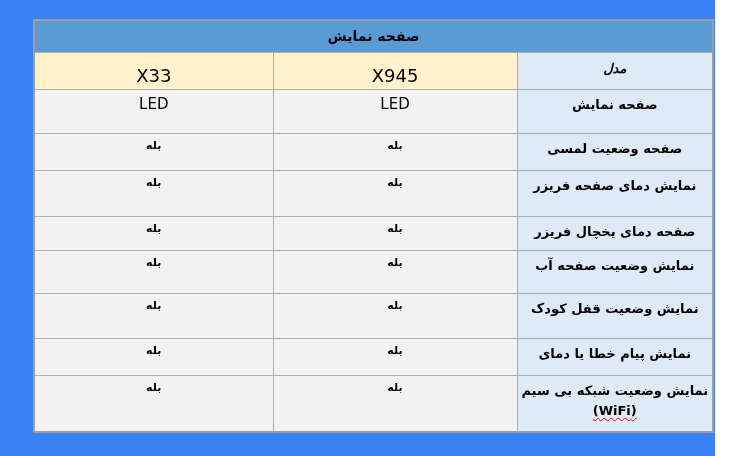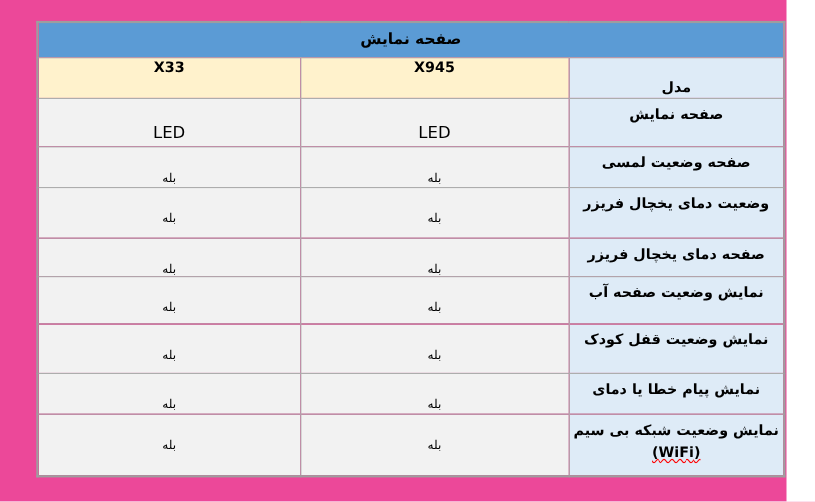--- a/index.html
+++ b/index.html
@@ -7,60 +7,61 @@
     --model-value-bg:#FFF2CC;
     --label-col-bg:#DEEBF7;
     --value-bg:#F2F2F2;
     --border:#ADADAD;
     --text:#000000;
     --spellcheck:#FF0000;
   }
   *{box-sizing:border-box;margin:0;padding:0;}
   html,body{width:741px;height:456px;background:#ffffff;overflow:hidden;}
   body{font-family:"DejaVu Sans", sans-serif;color:var(--text);}
-  .page{position:relative;width:715px;height:456px;background:#ec4899;}
+  .page{position:relative;width:715px;height:456px;background:#3b82f6;}
   table.cmp{
     position:absolute;left:33px;top:19px;width:679px;
     border-collapse:collapse;table-layout:fixed;
     border:2px solid #9e9e9e;
   }
   table.cmp td,table.cmp th{
     border:1px solid var(--border);
     vertical-align:top;
     text-align:center;
     overflow:hidden;
   }
   .title-cell{
     background:var(--header-bg);
     font-weight:bold;font-size:14px;
     vertical-align:middle !important;
     padding:2px 4px;
   }
   .model-cell{
     background:var(--model-value-bg);
-    font-weight:bold;font-size:13px;
-    padding-top:1px;
+    font-weight:normal;font-size:18px;
+    padding-top:12px;
   }
   .model-label-cell{
     background:var(--label-col-bg);
     font-weight:bold;font-size:13px;
-    padding-top:20px;
+    padding-top:8px;
+    font-style:italic;
   }
   .label-cell{
     background:var(--label-col-bg);
     font-weight:bold;font-size:13px;
     padding:5px 3px 0 3px;
     line-height:1.55;
   }
   .val-cell{
     background:var(--value-bg);
-    padding-top:21px;
+    padding-top:5px;
   }
   .led{font-size:15px;font-weight:400;}
-  .yes{font-size:11px;font-weight:normal;}
+  .yes{font-size:11px;font-weight:bold;}
   .wavy{
     display:block;
     text-decoration:underline wavy var(--spellcheck);
     text-decoration-thickness:1px;
     text-underline-offset:2px;
   }
 </style>
 </head>
 <body>
 
@@ -84,21 +85,21 @@
         <td class="label-cell">صفحه نمایش</td>
         <td class="val-cell led">LED</td>
         <td class="val-cell led">LED</td>
       </tr>
       <tr style="height:37px">
         <td class="label-cell">صفحه وضعیت لمسی</td>
         <td class="val-cell yes">بله</td>
         <td class="val-cell yes">بله</td>
       </tr>
       <tr style="height:46px">
-        <td class="label-cell">وضعیت دمای یخچال فریزر</td>
+        <td class="label-cell">نمایش دمای صفحه فریزر</td>
         <td class="val-cell yes">بله</td>
         <td class="val-cell yes">بله</td>
       </tr>
       <tr style="height:34px">
         <td class="label-cell">صفحه دمای یخچال فریزر</td>
         <td class="val-cell yes">بله</td>
         <td class="val-cell yes">بله</td>
       </tr>
       <tr style="height:43px">
         <td class="label-cell">نمایش وضعیت صفحه آب</td>

